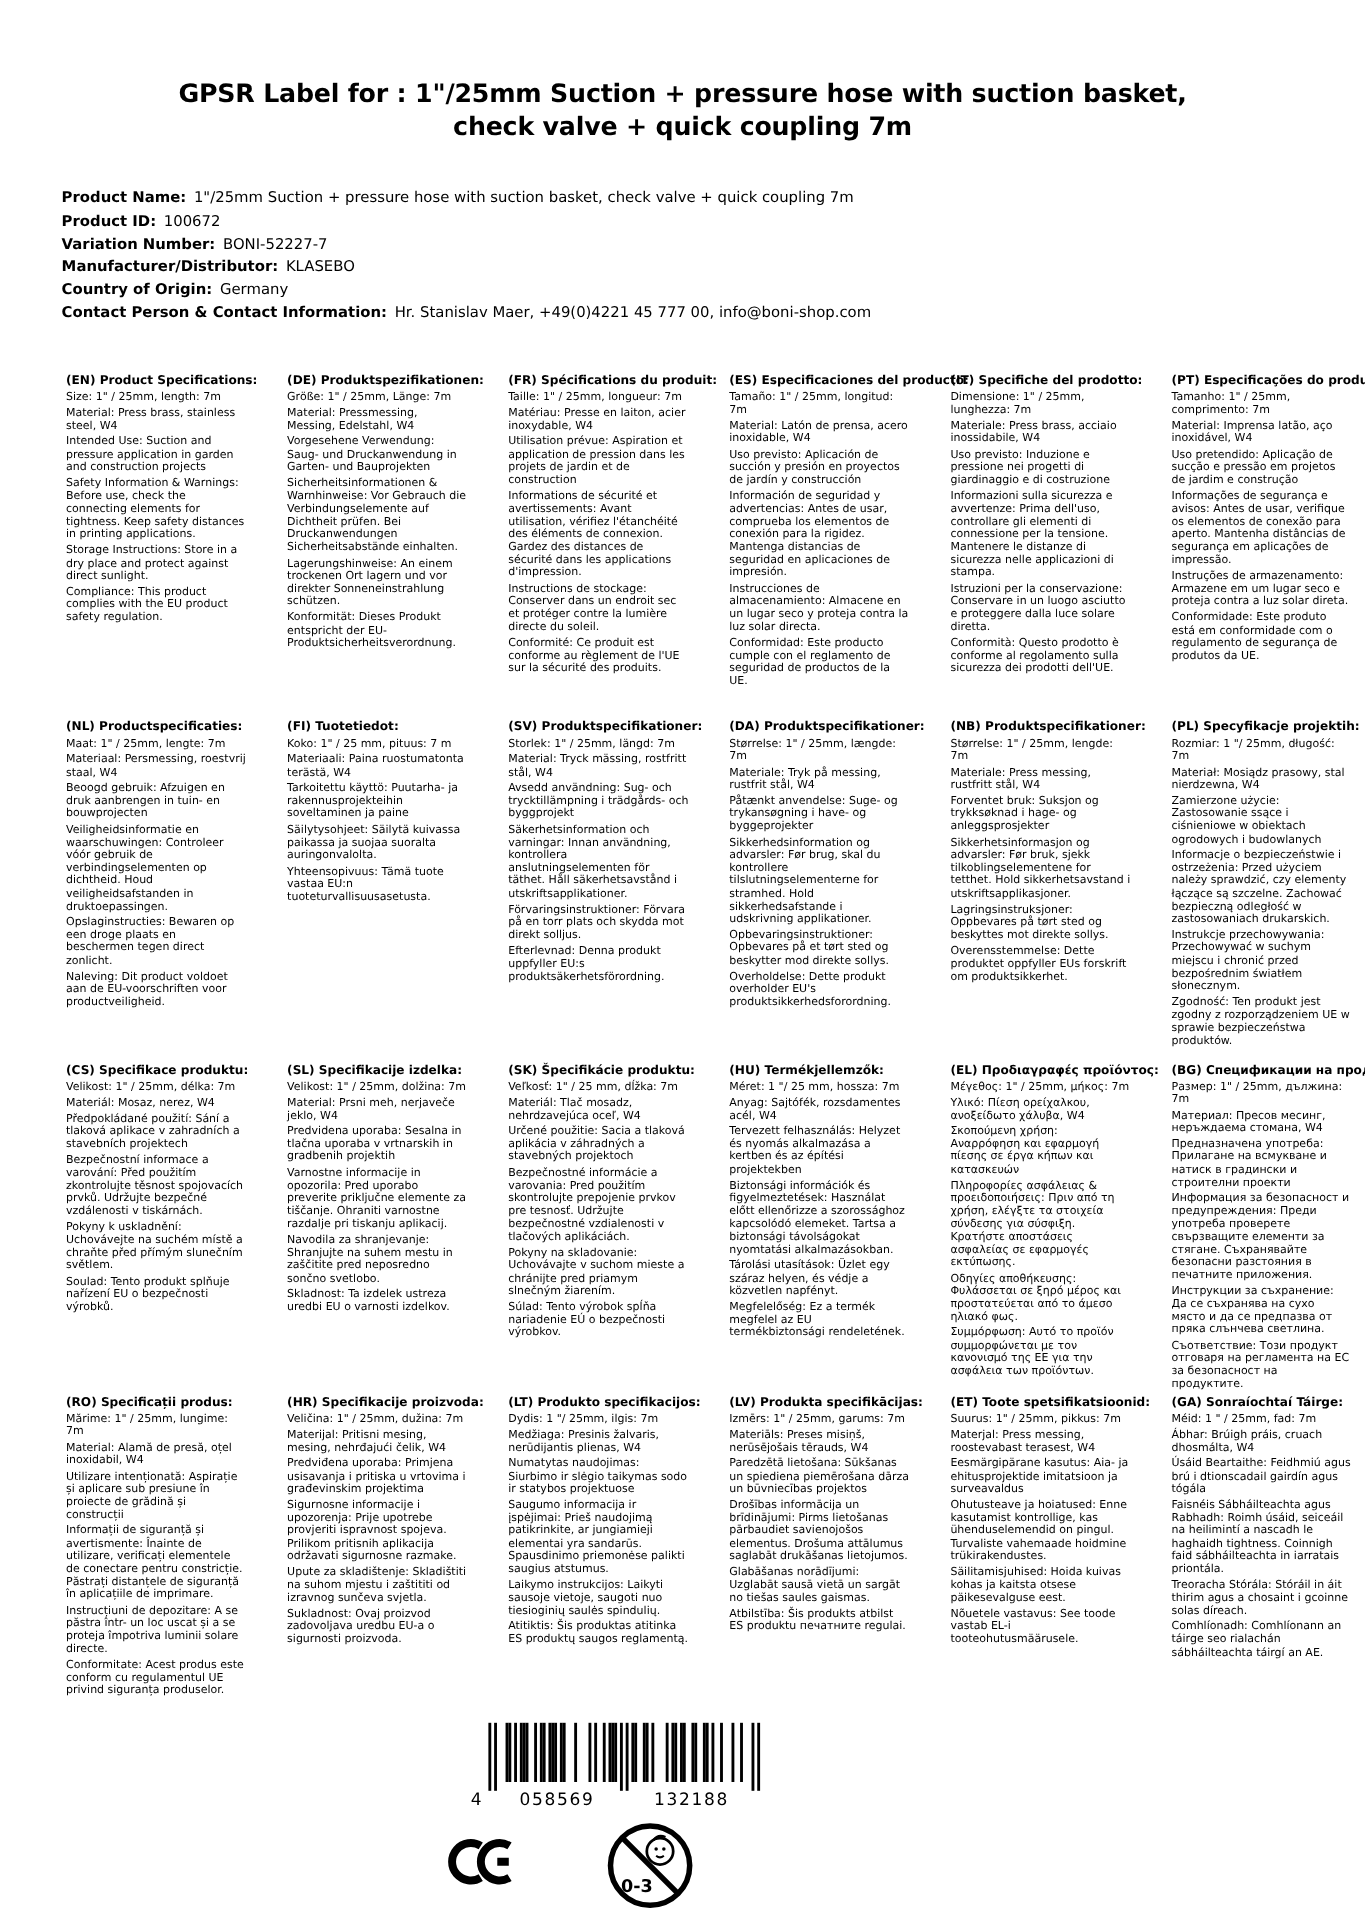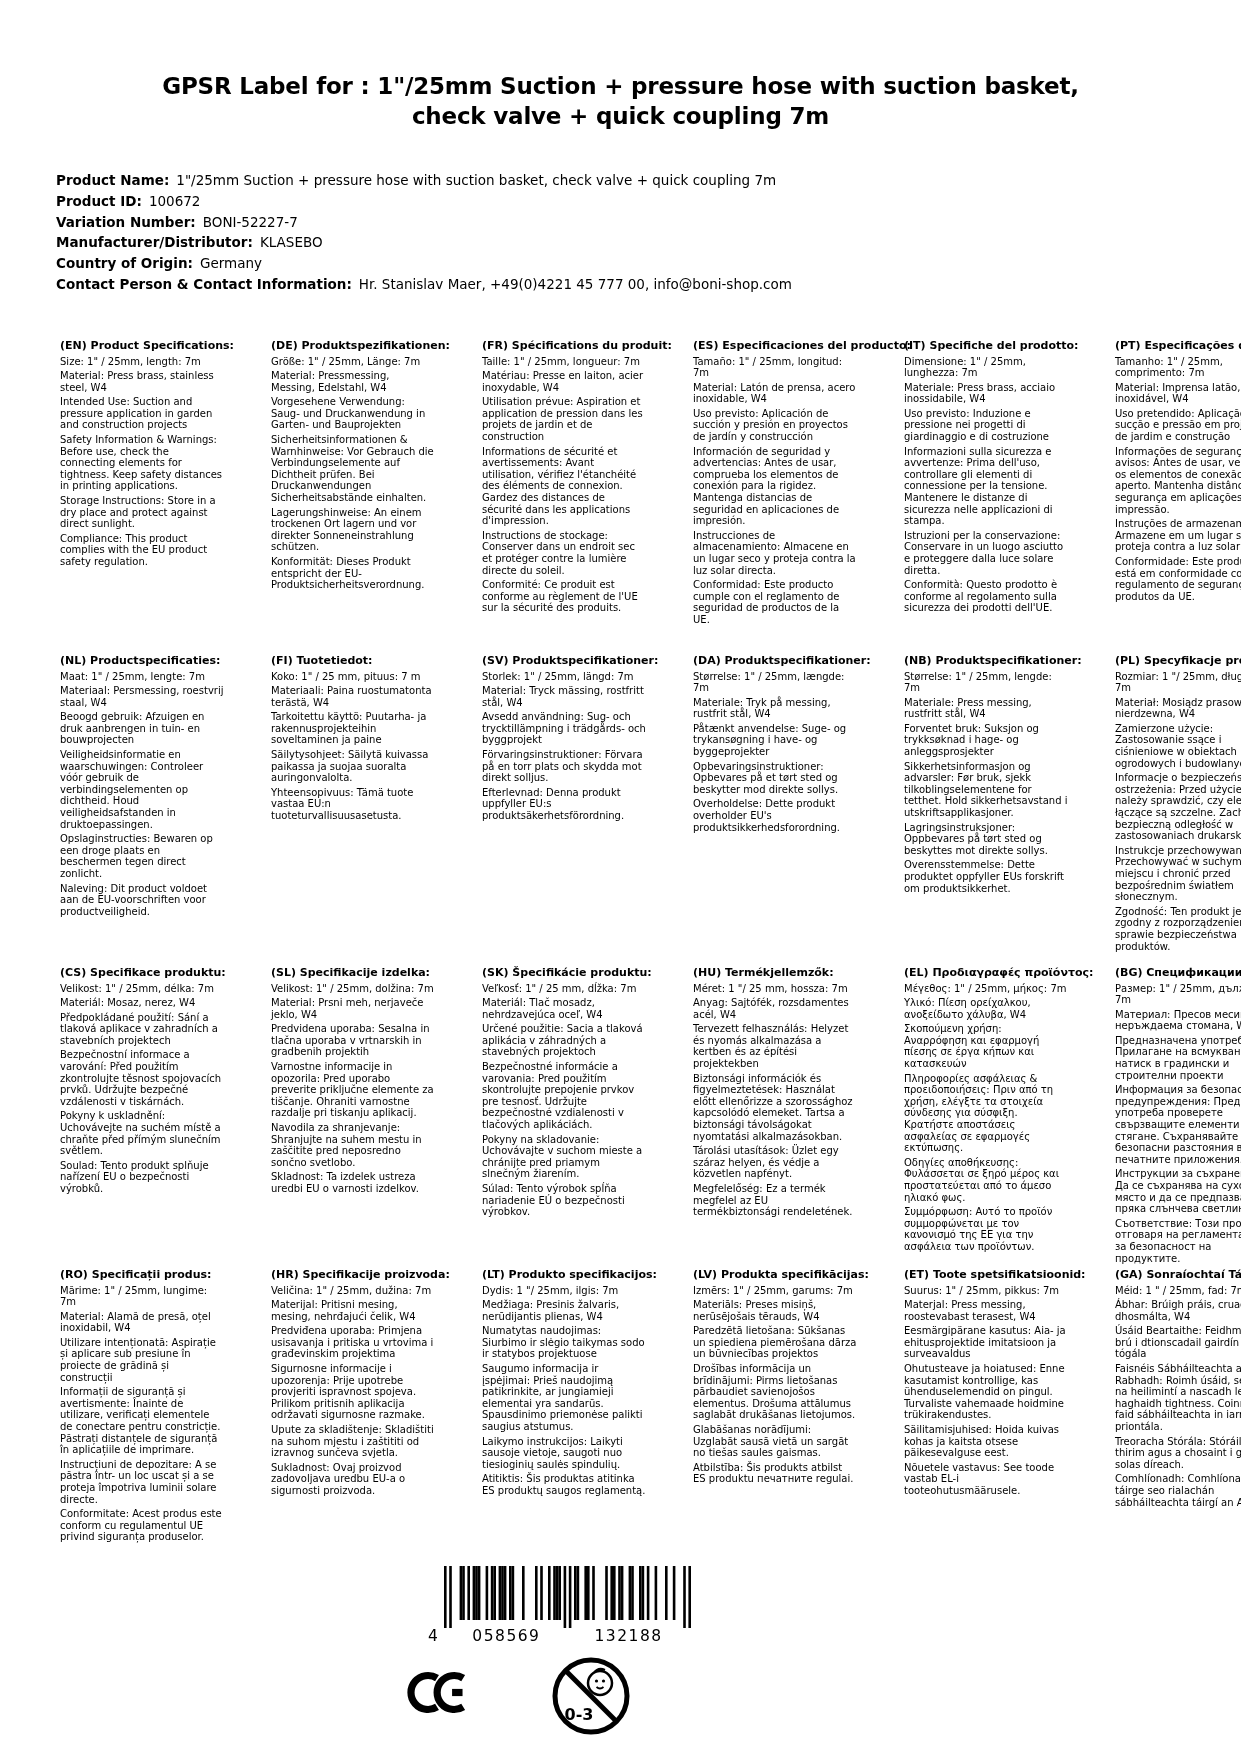--- a/index.html
+++ b/index.html
@@ -9,21 +9,21 @@
 
   .doc-title { position:absolute; top:57px; left:50%; transform:translateX(-50%);
                width:960px; text-align:center; font-weight:bold; font-size:23px;
                line-height:1.28; letter-spacing:-0.2px; }
 
   .product-info { position:absolute; top:170px; left:56px; font-size:13.5px; line-height:20.8px; }
   .info-row .lbl { font-weight:bold; }
   .info-row .val { margin-left:7px; }
 
   .spec-grid { position:absolute; top:340px; left:60px; width:1150px;
-               display:grid; grid-template-columns:repeat(6, 164px); column-gap:47px;
+               display:grid; grid-template-columns:repeat(6, 164px); column-gap:37px;
                grid-template-rows:minmax(315px,auto) minmax(312px,auto) minmax(302px,auto) auto; }
   .spec-block { font-size:10px; line-height:11.6px; overflow:visible; }
   .spec-block h3 { font-size:11px; line-height:12.5px; margin:0 0 3px 0; white-space:nowrap; }
   .spec-block p { margin:0 0 3px 0; }
 
   .barcode { position:absolute; left:428px; top:1566px; }
   .barcode svg rect { fill:#000; }
   .barcode svg text { fill:#000; }
 
   .ce-mark  { position:absolute; left:405px; top:1668px; }
@@ -131,29 +131,31 @@
         <p>Tarkoitettu käyttö: Puutarha- ja rakennusprojekteihin soveltaminen ja paine</p>
         <p>Säilytysohjeet: Säilytä kuivassa paikassa ja suojaa suoralta auringonvalolta.</p>
         <p>Yhteensopivuus: Tämä tuote vastaa EU:n tuoteturvallisuusasetusta.</p>
       </div>
 
       <div class="spec-block">
         <h3>(SV) Produktspecifikationer:</h3>
         <p>Storlek: 1" / 25mm, längd: 7m</p>
         <p>Material: Tryck mässing, rostfritt stål, W4</p>
         <p>Avsedd användning: Sug- och trycktillämpning i trädgårds- och byggprojekt</p>
+        <p>Säkerhetsinformation och varningar: Innan användning, kontrollera anslutningselementen för täthet. Håll säkerhetsavstånd i utskriftsapplikationer.</p>
         <p>Förvaringsinstruktioner: Förvara på en torr plats och skydda mot direkt solljus.</p>
         <p>Efterlevnad: Denna produkt uppfyller EU:s produktsäkerhetsförordning.</p>
       </div>
 
       <div class="spec-block">
         <h3>(DA) Produktspecifikationer:</h3>
         <p>Størrelse: 1" / 25mm, længde: 7m</p>
         <p>Materiale: Tryk på messing, rustfrit stål, W4</p>
         <p>Påtænkt anvendelse: Suge- og trykansøgning i have- og byggeprojekter</p>
+        <p>Sikkerhedsinformation og advarsler: Før brug, skal du kontrollere tilslutningselementerne for stramhed. Hold sikkerhedsafstande i udskrivning applikationer.</p>
         <p>Opbevaringsinstruktioner: Opbevares på et tørt sted og beskytter mod direkte sollys.</p>
         <p>Overholdelse: Dette produkt overholder EU's produktsikkerhedsforordning.</p>
       </div>
 
       <div class="spec-block">
         <h3>(NB) Produktspecifikationer:</h3>
         <p>Størrelse: 1" / 25mm, lengde: 7m</p>
         <p>Materiale: Press messing, rustfritt stål, W4</p>
         <p>Forventet bruk: Suksjon og trykksøknad i hage- og anleggsprosjekter</p>
         <p>Sikkerhetsinformasjon og advarsler: Før bruk, sjekk tilkoblingselementene for tetthet. Hold sikkerhetsavstand i utskriftsapplikasjoner.</p>

